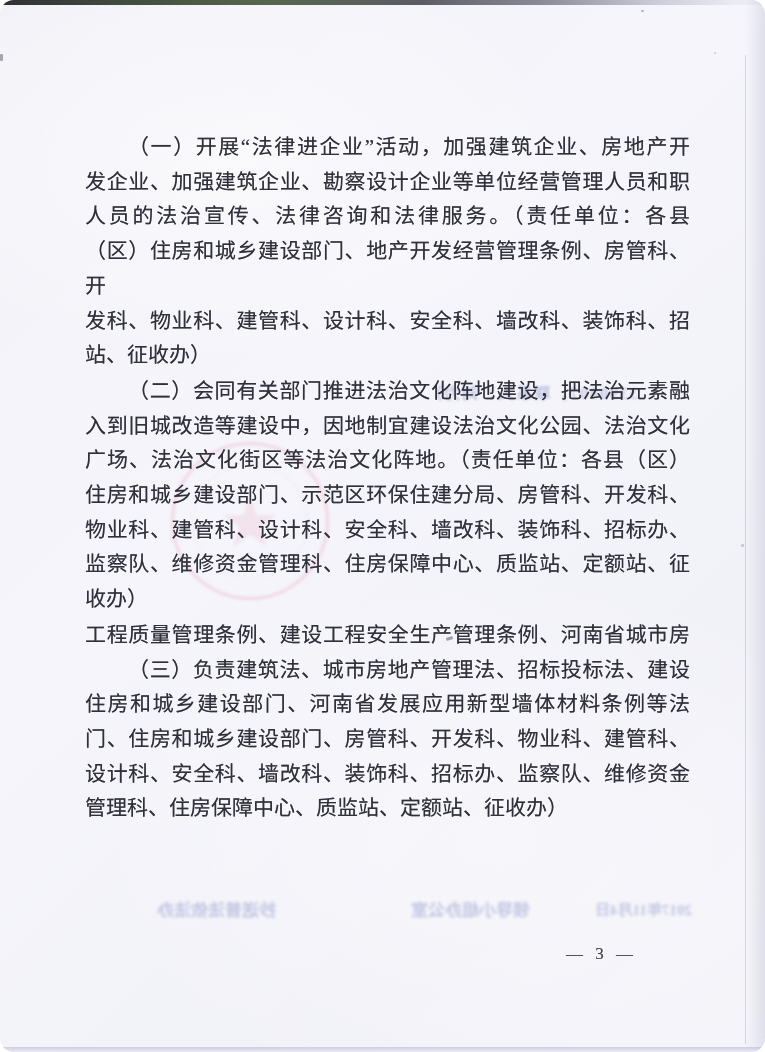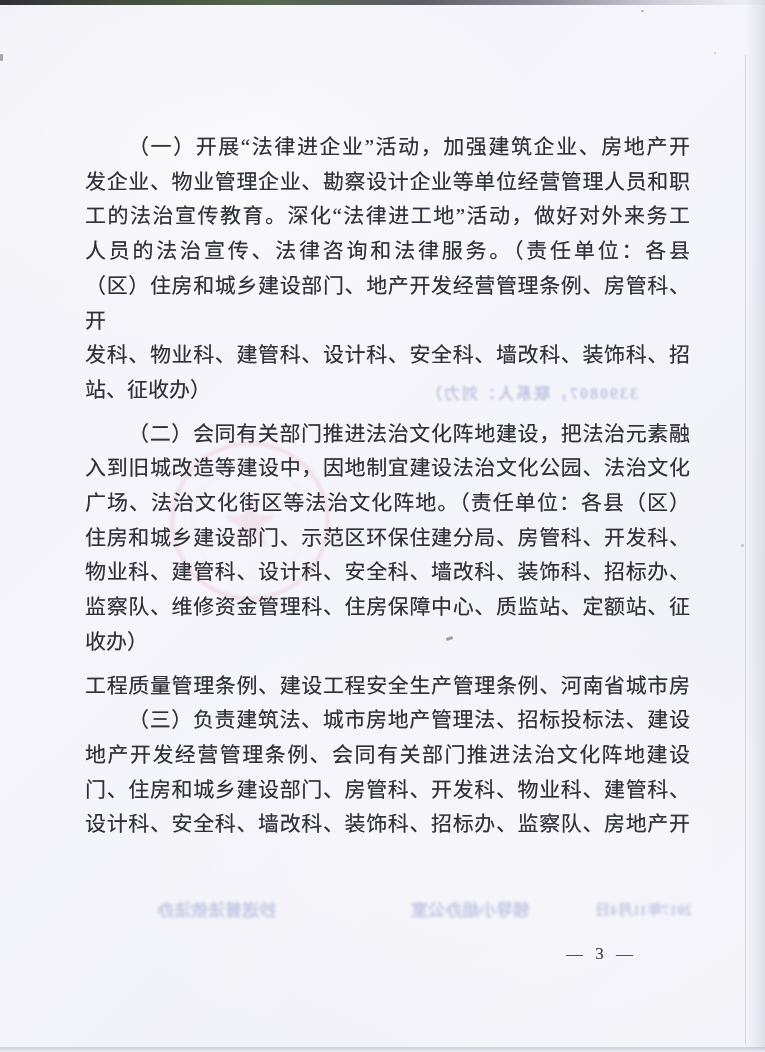--- a/index.html
+++ b/index.html
@@ -9,20 +9,21 @@
     overflow: hidden;
   }
   .page {
     position: relative;
     width: 765px; height: 1052px;
     background:
       radial-gradient(ellipse 500px 300px at 30% 15%, rgba(255,255,255,0.55), rgba(255,255,255,0) 70%),
       radial-gradient(ellipse 600px 400px at 65% 80%, rgba(255,255,255,0.4), rgba(255,255,255,0) 70%),
       linear-gradient(135deg, #f2f2f8 0%, #f5f5fb 40%, #f1f1f8 75%, #f4f4fa 100%);
     overflow: hidden;
+    border-radius: 14px;
   }
   
   .edge-top {
     position: absolute; top: 0; left: 0; right: 0; height: 5px;
     background: linear-gradient(to right,
       #303034 0%, #44503f 18%, #56674f 35%, #5c5c64 55%,
       #8f8f9c 72%, #c9c9d6 85%, #ebebf3 96%);
   }
   .edge-bottom {
     position: absolute; bottom: 0; left: 0; right: 0; height: 5px;
@@ -36,21 +37,21 @@
     position: absolute; top: 55px; bottom: 8px; right: 19px; width: 1px;
     background: rgba(158,158,182,0.38);
   }
   
   .content {
     position: absolute; left: 85px; top: 130px; width: 605px;
     font-size: 21px; line-height: 34.7px; color: #30303a;
     text-shadow: 0 0 0.5px rgba(48,48,58,0.55);
   }
   .para { margin: 0; }
-  .para + .para { margin-top: 9px; }
+  .para + .para { margin-top: 1px; }
   .line {
     text-align: justify;
     text-align-last: justify;
     text-justify: inter-character;
   }
   .line.indent { text-indent: 43px; }
   .line.para-end { text-align: left; text-align-last: left; }
   
   .page-number {
     position: absolute; left: 566px; top: 944px;
@@ -111,44 +112,44 @@
 
   <div class="bleed bleed-mid">3390807，联系人：刘力）</div>
   <div class="bleed bleed-f1">抄送普法依法办</div>
   <div class="bleed bleed-f2">领导小组办公室</div>
   <div class="bleed bleed-f3">2017年11月4日</div>
 
   <div class="content">
 
     <div class="para">
       <div class="line indent">（一）开展“法律进企业”活动，加强建筑企业、房地产开</div>
-      <div class="line">发企业、物业管理企业、勘察设计企业等单位经营管理人员和职</div>
-      <div class="line">工的法治宣传教育。深化“法律进工地”活动，做好对外来务工</div>
+      <div class="line">发企业、加强建筑企业、勘察设计企业等单位经营管理人员和职</div>
       <div class="line">人员的法治宣传、法律咨询和法律服务。（责任单位：各县</div>
       <div class="line">（区）住房和城乡建设部门、地产开发经营管理条例、房管科、开</div>
       <div class="line">发科、物业科、建管科、设计科、安全科、墙改科、装饰科、招</div>
       <div class="line para-end">站、征收办）</div>
     </div>
 
     <div class="para">
       <div class="line indent">（二）会同有关部门推进法治文化阵地建设，把法治元素融</div>
       <div class="line">入到旧城改造等建设中，因地制宜建设法治文化公园、法治文化</div>
       <div class="line">广场、法治文化街区等法治文化阵地。（责任单位：各县（区）</div>
       <div class="line">住房和城乡建设部门、示范区环保住建分局、房管科、开发科、</div>
       <div class="line">物业科、建管科、设计科、安全科、墙改科、装饰科、招标办、</div>
       <div class="line">监察队、维修资金管理科、住房保障中心、质监站、定额站、征</div>
       <div class="line para-end">收办）</div>
     </div>
 
     <div class="para">
       <div class="line">工程质量管理条例、建设工程安全生产管理条例、河南省城市房</div>
       <div class="line indent">（三）负责建筑法、城市房地产管理法、招标投标法、建设</div>
-      <div class="line">地产开发经营管理条例、会同有关部门推进法治文化阵地建设</div>
+      <div class="line">住房和城乡建设部门、河南省发展应用新型墙体材料条例等法</div>
       <div class="line">门、住房和城乡建设部门、房管科、开发科、物业科、建管科、</div>
-      <div class="line">设计科、安全科、墙改科、装饰科、招标办、监察队、房地产开</div>
+      <div class="line">设计科、安全科、墙改科、装饰科、招标办、监察队、维修资金</div>
+      <div class="line para-end">管理科、住房保障中心、质监站、定额站、征收办）</div>
     </div>
 
   </div>
 
   <div class="page-number">— 3 —</div>
 
   <div class="speck s1"></div>
   <div class="speck s2"></div>
   <div class="speck s3"></div>
   <div class="speck s4"></div>

